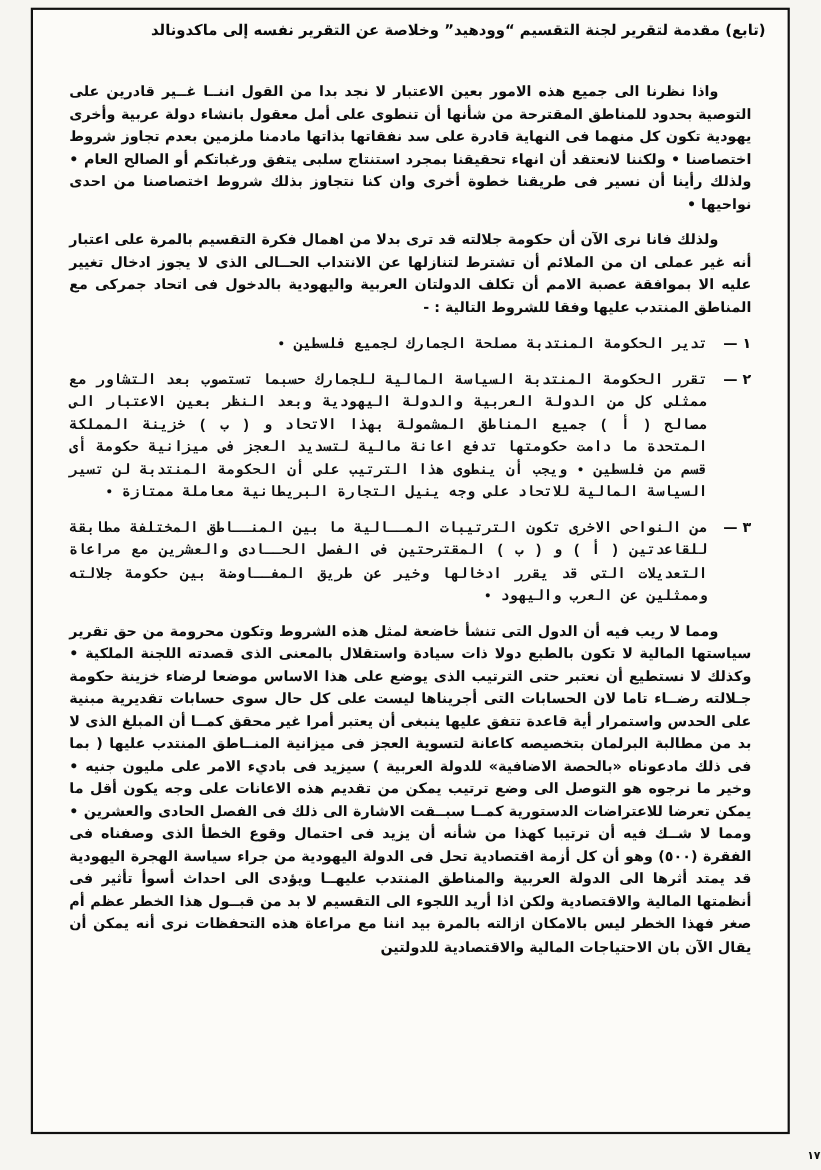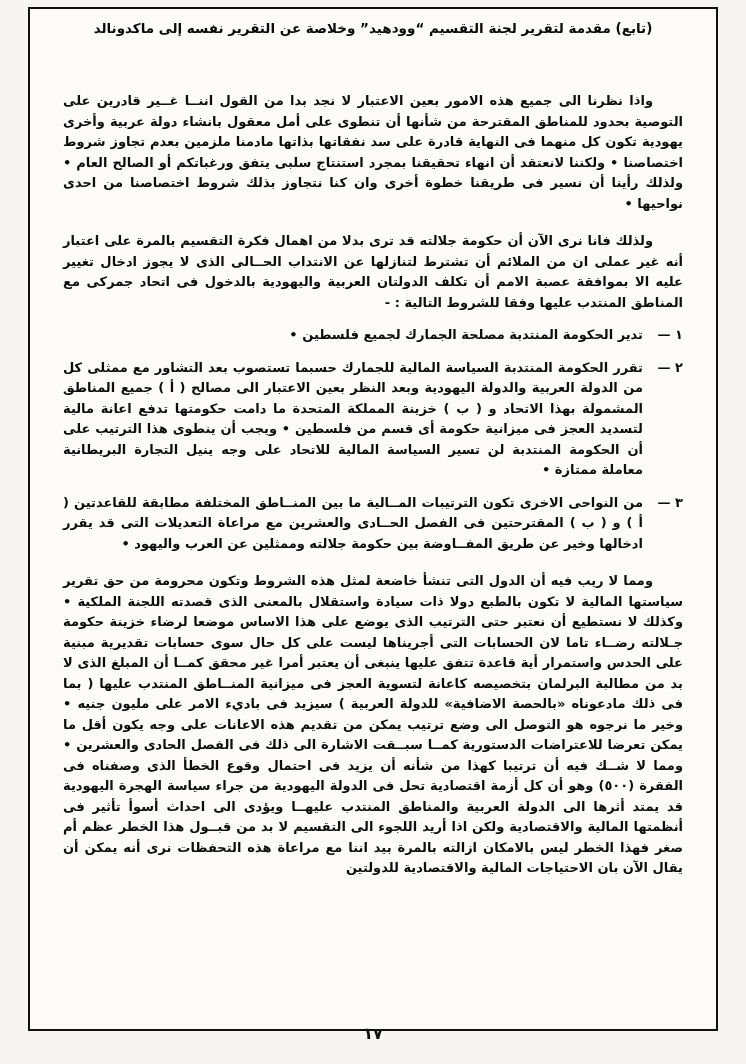--- a/index.html
+++ b/index.html
@@ -16,21 +16,21 @@
     top: 7px;
     left: 28px;
     right: 28px;
     bottom: 33px;
     border: 2px solid #101010;
     background: #fcfbf8;
     overflow: hidden;
     direction: rtl;
   }
   .header {
-    text-align: center;
+    text-align: right;
     padding: 11px 20px 0 20px;
   }
   .doc-title {
     font-size: 13.5px;
     font-weight: 700;
     color: #0a0a0a;
     letter-spacing: 0;
   }
   .doc-source {
     font-size: 10px;
@@ -40,43 +40,43 @@
   }
   .body-text {
     padding: 38px 33px 0 33px;
     color: #0d0d0d;
     font-size: 13px;
     font-weight: 700;
     line-height: 20.5px;
     text-align: justify;
   }
   p.para {
-    margin: 17px 0 12px 0;
+    margin: 0 0 12px 0;
     text-indent: 30px;
   }
   p.para:last-child { margin-bottom: 0; }
   .list-item {
     display: flex;
     margin: 0 0 12px 0;
   }
   .list-marker {
     flex: 0 0 40px;
     white-space: nowrap;
   }
   .list-text {
     flex: 1;
     text-align: justify;
+    font-family: Liberation Mono, monospace;
   }
   .page-number {
     position: absolute;
-    bottom: 21px;
+    bottom: 7px;
     left: 0;
     right: 0;
-    text-align: center;
-    font-size: 16px;
+    font-size: 10px;
     font-weight: 700;
     color: #111;
     direction: rtl;
   }
 </style>
 </head>
 <body>
 
 <div class="frame">
 

